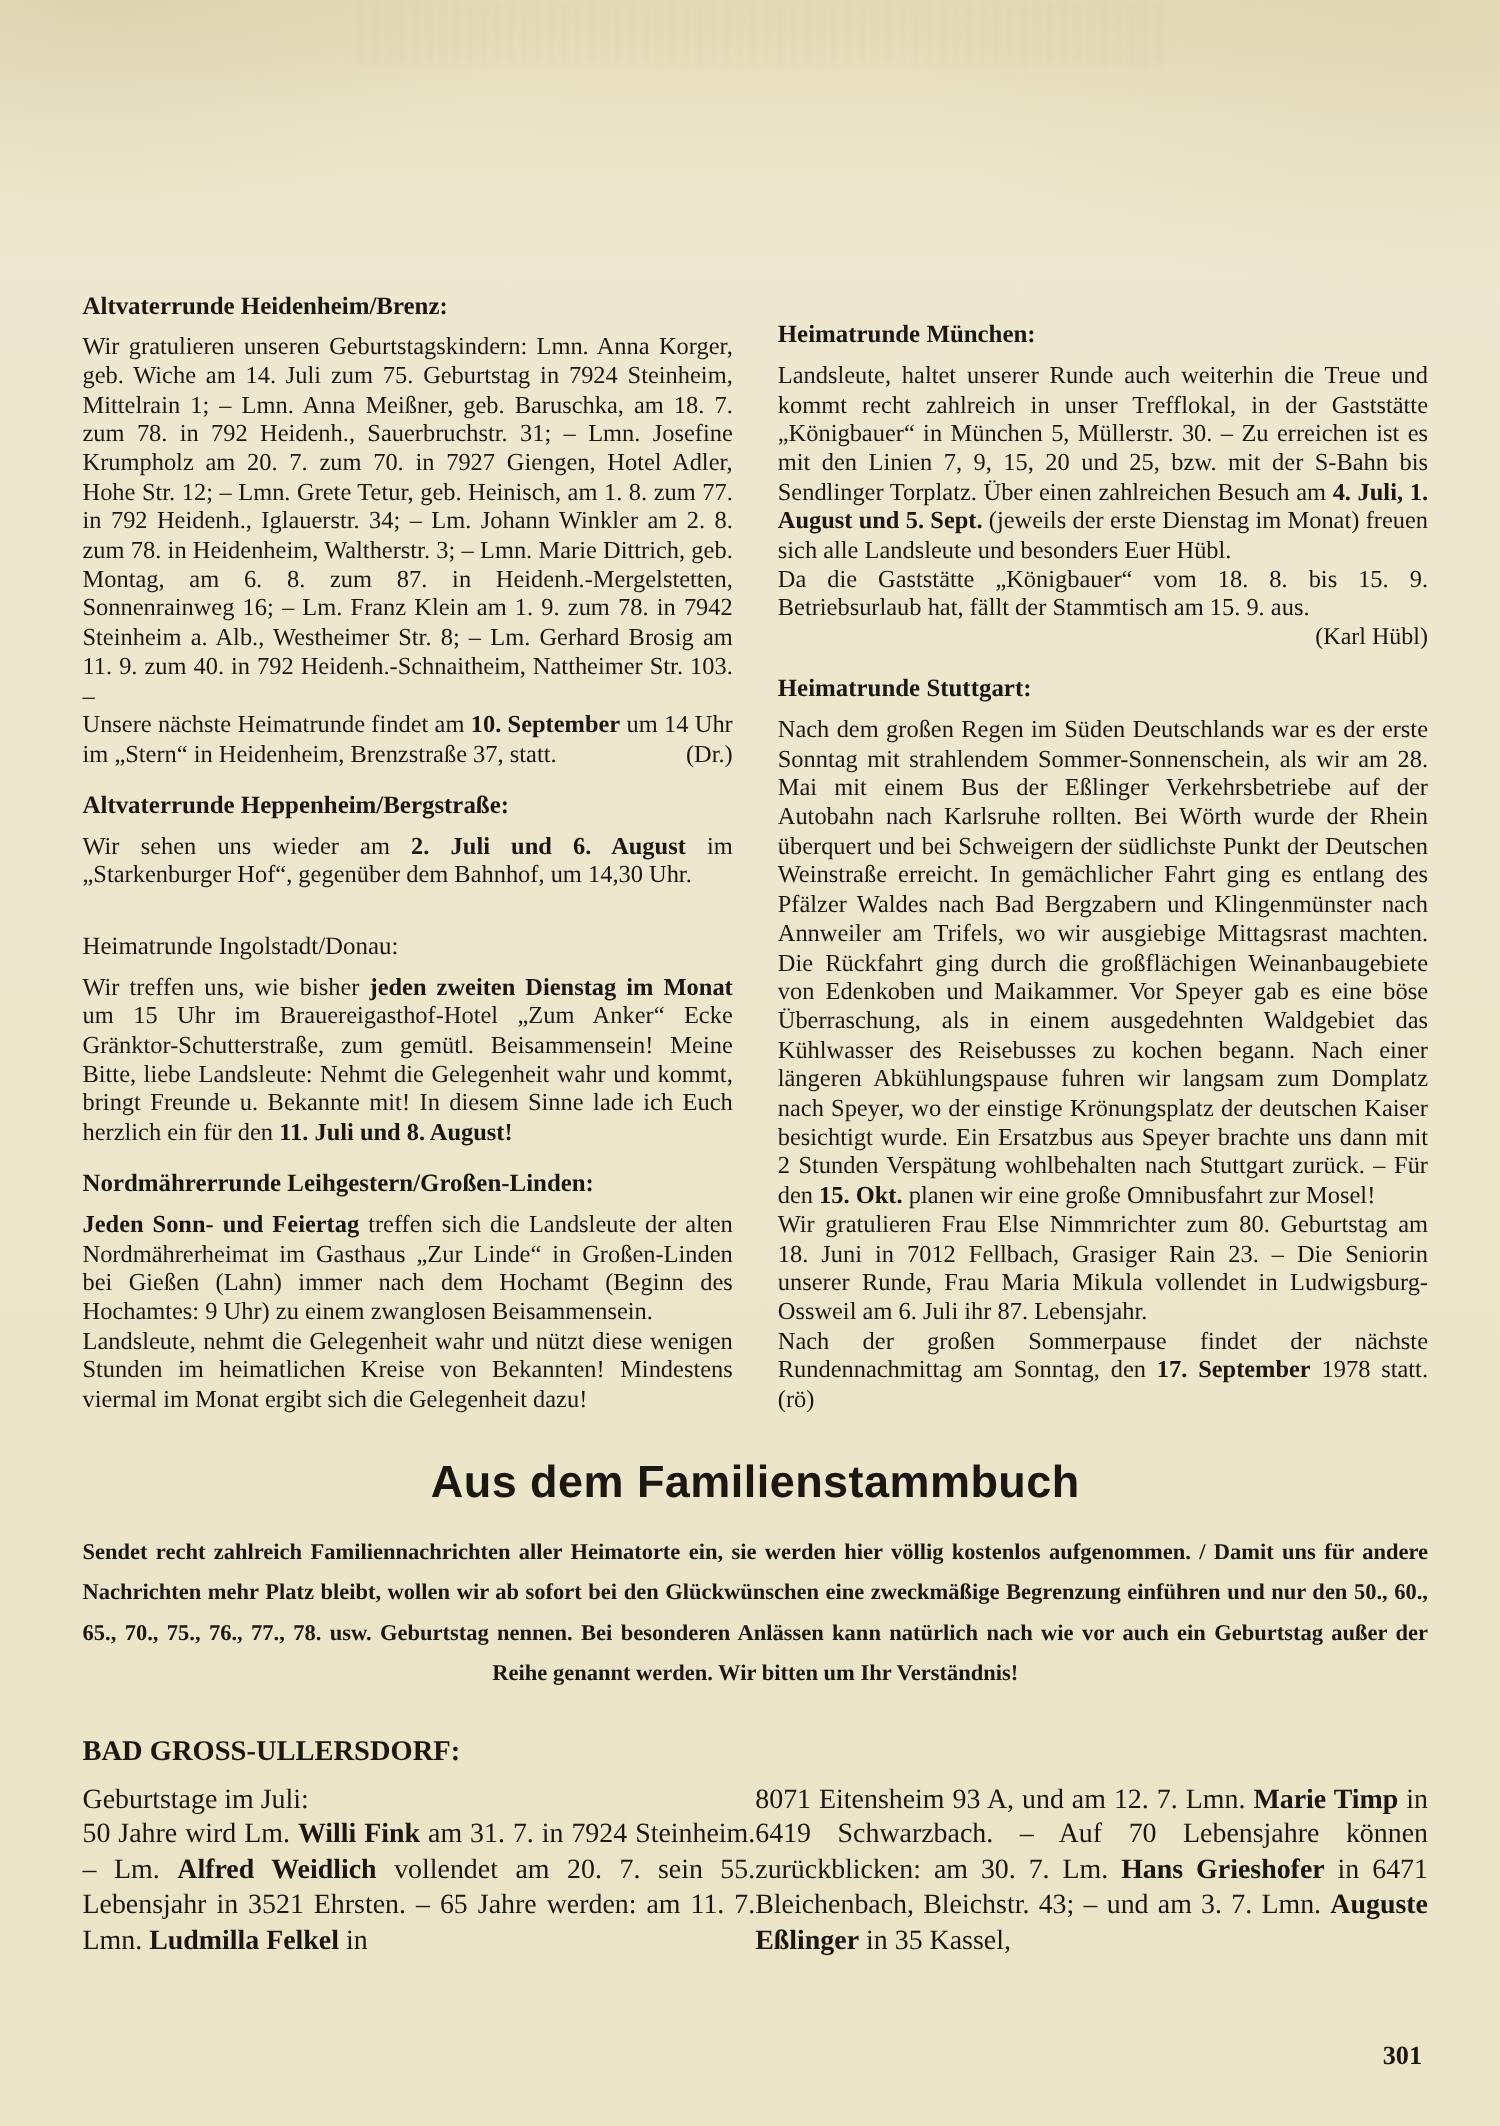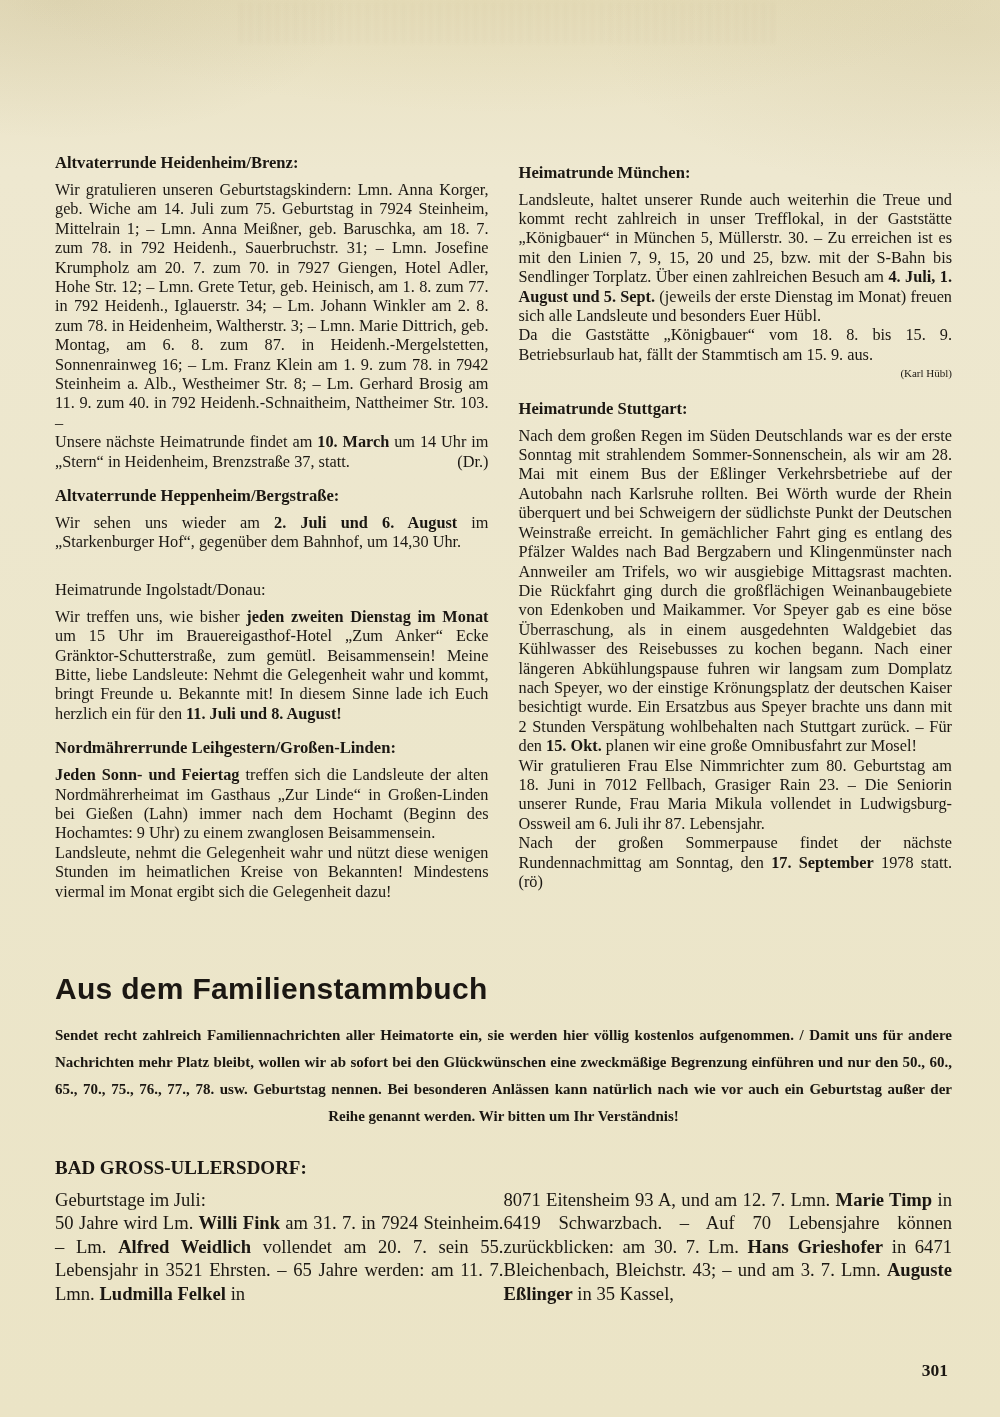--- a/index.html
+++ b/index.html
@@ -17,38 +17,38 @@
       radial-gradient(520px 240px at 96% 2%, rgba(150,130,70,.10), rgba(150,130,70,0) 70%),
       linear-gradient(180deg,#e9e1c1 0%, #eee8d0 12%, #ece6cb 55%, #ebe4c6 100%);
   }
   .ghost-band {
     position:absolute; left:240px; top:2px; width:540px; height:42px;
     background:repeating-linear-gradient(90deg, rgba(140,120,70,.10) 0 3px, rgba(140,120,70,0) 3px 9px);
     filter:blur(2px); opacity:.5; pointer-events:none;
   }
   .page { position:absolute; inset:0; padding:112px 48px 0 55px; }
 
-  .top-columns { display:flex; gap:30px; min-height:830px; align-items:center; }
+  .top-columns { display:flex; gap:30px; min-height:830px; align-items:flex-end; }
   .col { flex:1 1 0; min-width:0; }
 
   .body-p {
     font-size:16.3px; line-height:19.4px; text-align:justify;
     hyphens:auto; -webkit-hyphens:auto; margin:0;
   }
   .b { font-weight:bold; }
   .sig { float:right; }
-  .sig-line { font-size:11px; line-height:19.4px; text-align:right; margin:0; }
+  .sig-line { font-size:16px; line-height:19.4px; text-align:right; margin:0; }
 
   .art-heading { font-size:16.6px; font-weight:bold; margin:15px 0 7px; }
   .art-heading.normal { font-weight:normal;margin-top:28px; }
   .col > article:first-child .art-heading { margin-top:0; }
 
   .family-title {
     font-family:"Liberation Sans","DejaVu Sans",sans-serif;
-    font-size:30px; font-weight:bold; 
+    font-size:30px; font-weight:bold; text-align:center;
     letter-spacing:.3px; margin:30px 0 16px;
   }
   .intro {
     font-size:15px; line-height:27px; font-weight:bold;
     text-align:justify; text-align-last:center;
     hyphens:auto; -webkit-hyphens:auto;
   }
   .place-heading { font-size:19px; font-weight:bold; margin:27px 0 9px; }
 
   .bottom-columns { display:flex; }
@@ -69,21 +69,21 @@
 <div class="ghost-band"></div>
 
 <div class="page">
 
   <section class="top-columns">
     <div class="col">
 
       <article>
         <h3 class="art-heading">Altvaterrunde Heidenheim/Brenz:</h3>
         <p class="body-p"><span>Wir gratulieren unseren Geburtstagskindern: Lmn. Anna Korger, geb. Wiche am 14. Juli zum 75. Geburtstag in 7924 Steinheim, Mittelrain 1; – Lmn. Anna Meißner, geb. Baruschka, am 18. 7. zum 78. in 792 Heidenh., Sauerbruchstr. 31; – Lmn. Josefine Krumpholz am 20. 7. zum 70. in 7927 Giengen, Hotel Adler, Hohe Str. 12; – Lmn. Grete Tetur, geb. Heinisch, am 1. 8. zum 77. in 792 Heidenh., Iglauerstr. 34; – Lm. Johann Winkler am 2. 8. zum 78. in Heidenheim, Waltherstr. 3; – Lmn. Marie Dittrich, geb. Montag, am 6. 8. zum 87. in Heidenh.-Mergelstetten, Sonnenrainweg 16; – Lm. Franz Klein am 1. 9. zum 78. in 7942 Steinheim a. Alb., Westheimer Str. 8; – Lm. Gerhard Brosig am 11. 9. zum 40. in 792 Heidenh.-Schnaitheim, Nattheimer Str. 103. –</span></p>
-        <p class="body-p"><span>Unsere nächste Heimatrunde findet am </span><span class="b">10. March</span><span> um 14 Uhr im „Stern“ in Heidenheim, Brenzstraße 37, statt.</span><span class="sig">(Dr.)</span></p>
+        <p class="body-p"><span>Unsere nächste Heimatrunde findet am </span><span class="b">10. September</span><span> um 14 Uhr im „Stern“ in Heidenheim, Brenzstraße 37, statt.</span><span class="sig">(Dr.)</span></p>
       </article>
 
       <article>
         <h3 class="art-heading">Altvaterrunde Heppenheim/Bergstraße:</h3>
         <p class="body-p"><span>Wir sehen uns wieder am </span><span class="b">2. Juli und 6. August</span><span> im „Starkenburger Hof“, gegenüber dem Bahnhof, um 14,30 Uhr.</span></p>
       </article>
 
       <article>
         <h3 class="art-heading normal">Heimatrunde Ingolstadt/Donau:</h3>
         <p class="body-p"><span>Wir treffen uns, wie bisher </span><span class="b">jeden zweiten Dienstag im Monat</span><span> um 15 Uhr im Brauereigasthof-Hotel „Zum Anker“ Ecke Gränktor-Schutterstraße, zum gemütl. Beisammensein! Meine Bitte, liebe Landsleute: Nehmt die Gelegenheit wahr und kommt, bringt Freunde u. Bekannte mit! In diesem Sinne lade ich Euch herzlich ein für den </span><span class="b">11. Juli und 8. August!</span></p>

